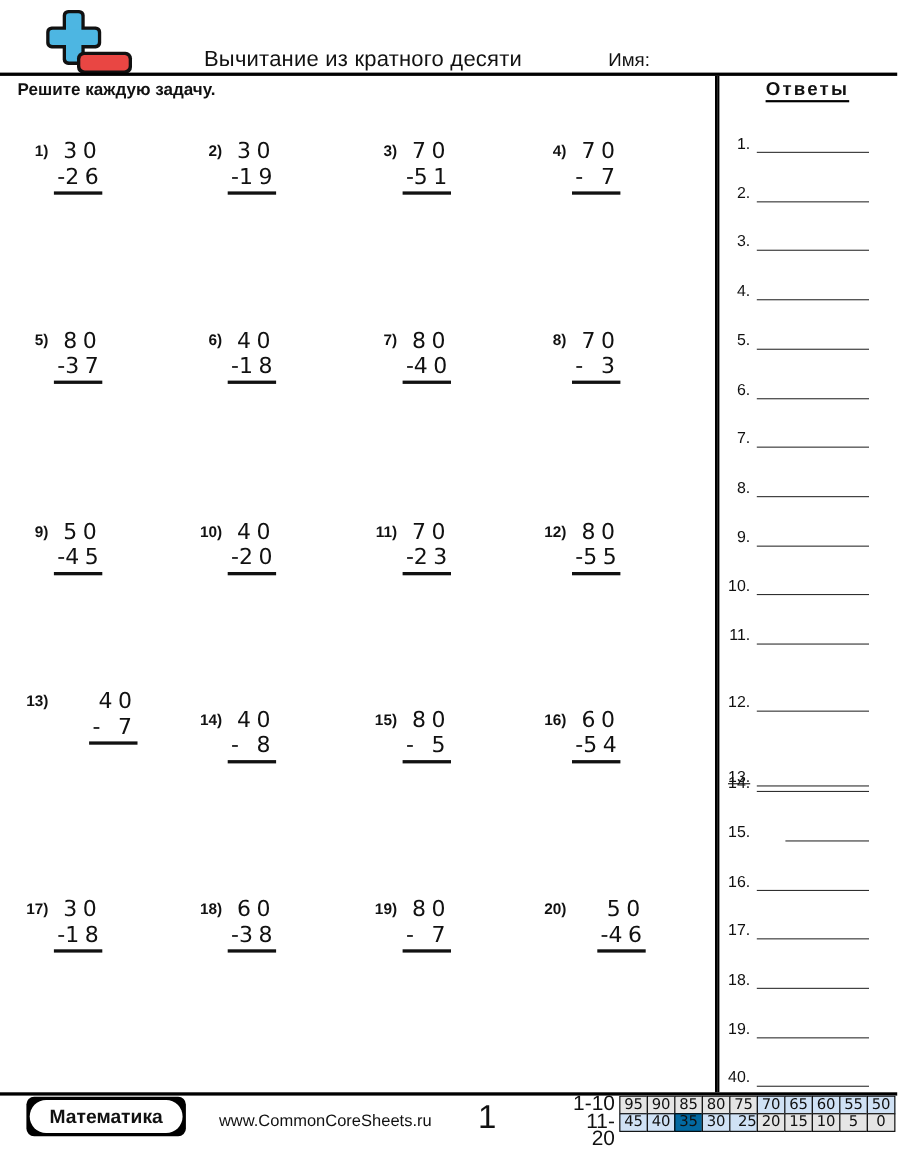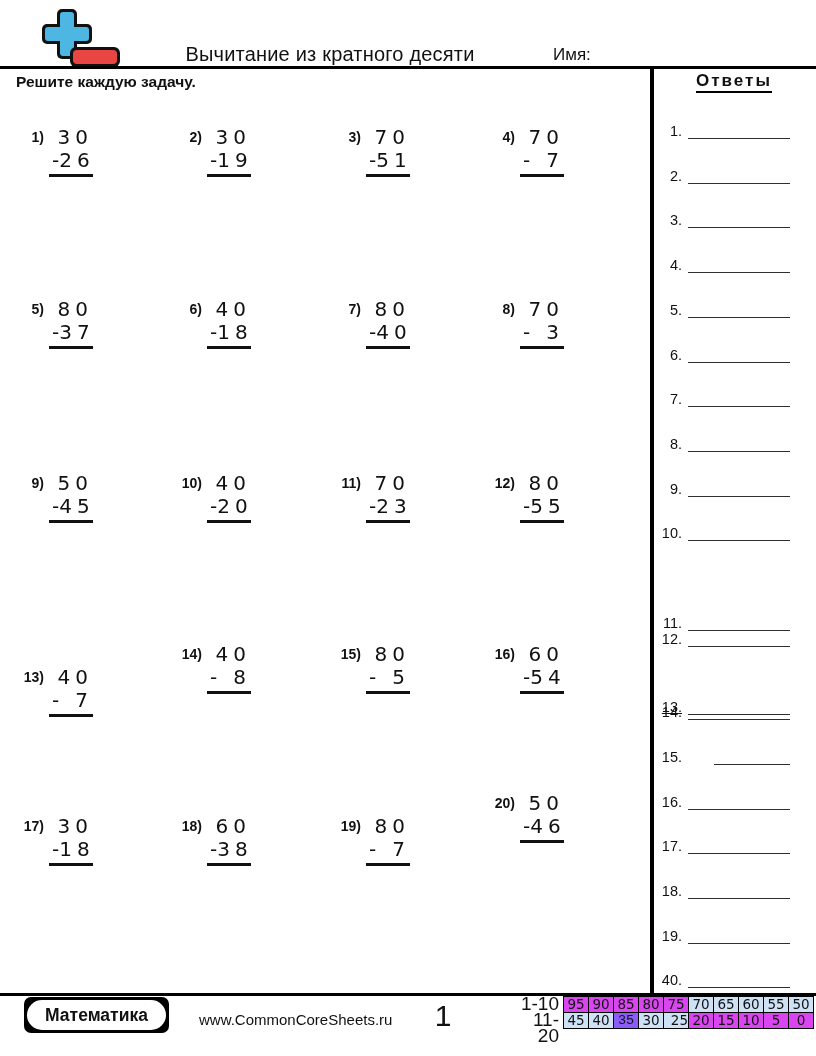--- a/index.html
+++ b/index.html
@@ -53,21 +53,21 @@
   .site-url{position:absolute;left:173px;top:1011px;font-size:15px;margin-left:26px;}
   .page-number{position:absolute;left:415px;top:999px;width:56px;text-align:center;
     font-size:30px;}
   .scorebar{position:absolute;left:519px;top:996px;}
   .score-row{display:flex;}
   .score-row + .score-row{margin-top:-1px;}
   .score-label{width:45px;text-align:right;padding-right:5px;font-size:19px;
     line-height:16px;box-sizing:border-box;}
   .score-cell{width:26px;height:17px;border:1px solid #000;margin-left:-1px;
     text-align:center;font-size:13.5px;line-height:15px;box-sizing:border-box;
-    background:#d946ef;font-family:"DejaVu Sans",sans-serif;}
+    background:#e5e5e5;font-family:"DejaVu Sans",sans-serif;}
 </style>
 </head>
 <body>
 
 <div id="page">
 
   <div class="logo">
     <div class="plus-v-b"></div>
     <div class="plus-h-b"></div>
     <div class="plus-v" style="background: rgb(77, 182, 226);"></div>
@@ -206,21 +206,21 @@
     <span class="pnum">12)</span>
     <div class="pcol">
       <div class="pdigits ptop">80</div>
       <div class="pbot">
         <span class="pminus">-</span>
         <span class="pdigits">55</span>
       </div>
       <div class="pline"></div>
     </div>
   </div>
-      <div class="problem" style="left: 14px; top: 666px;">
+      <div class="problem" style="left: 14px; top: 626px; gap: 32px;">
     <span class="pnum">13)</span>
     <div class="pcol">
       <div class="pdigits ptop">40</div>
       <div class="pbot">
         <span class="pminus">-</span>
         <span class="pdigits">7</span>
       </div>
       <div class="pline"></div>
     </div>
   </div>
@@ -283,21 +283,21 @@
     <span class="pnum">19)</span>
     <div class="pcol">
       <div class="pdigits ptop">80</div>
       <div class="pbot">
         <span class="pminus">-</span>
         <span class="pdigits">7</span>
       </div>
       <div class="pline"></div>
     </div>
   </div>
-      <div class="problem" style="left: 485px; top: 792px;">
+      <div class="problem" style="left: 485px; top: 815px; gap: 23px;">
     <span class="pnum">20)</span>
     <div class="pcol">
       <div class="pdigits ptop">50</div>
       <div class="pbot">
         <span class="pminus">-</span>
         <span class="pdigits">46</span>
       </div>
       <div class="pline"></div>
     </div>
   </div>
@@ -341,21 +341,21 @@
     <span class="answer-line"></span>
   </div>
       <div class="answer-item" style="top: 478.6px;">
     <span class="answer-num">9.</span>
     <span class="answer-line"></span>
   </div>
       <div class="answer-item" style="top: 523.3px;">
     <span class="answer-num">10.</span>
     <span class="answer-line"></span>
   </div>
-      <div class="answer-item" style="top: 568px; margin-top: 45px;">
+      <div class="answer-item" style="top: 568px;">
     <span class="answer-num">11.</span>
     <span class="answer-line"></span>
   </div>
       <div class="answer-item" style="top: 629px;">
     <span class="answer-num">12.</span>
     <span class="answer-line"></span>
   </div>
       <div class="answer-item" style="top: 697px; text-decoration: underline;">
     <span class="answer-num">13.</span>
     <span class="answer-line"></span>
@@ -407,21 +407,21 @@
         <span class="score-cell" style="background: rgb(207, 225, 245);">70</span>
         <span class="score-cell" style="background: rgb(207, 225, 245);">65</span>
         <span class="score-cell" style="background: rgb(207, 225, 245);">60</span>
         <span class="score-cell" style="background: rgb(207, 225, 245);">55</span>
         <span class="score-cell" style="background: rgb(207, 225, 245);">50</span>
       </div>
       <div class="score-row">
     <span class="score-label">11-20</span>
   <span class="score-cell" style="background: rgb(207, 225, 245);">45</span>
         <span class="score-cell" style="background: rgb(207, 225, 245);">40</span>
-        <span class="score-cell" style="background: #8b5cf6; font-family: Liberation Mono, monospace;">35</span>
+        <span class="score-cell" style="background: #0369a1;">35</span>
         <span class="score-cell" style="background: rgb(207, 225, 245);">30</span>
         <span class="score-cell" style="background: rgb(207, 225, 245); text-align: right;">25</span>
         <span class="score-cell">20</span>
         <span class="score-cell">15</span>
         <span class="score-cell">10</span>
         <span class="score-cell">5</span>
         <span class="score-cell">0</span>
       </div>
     </div>
 </div>

